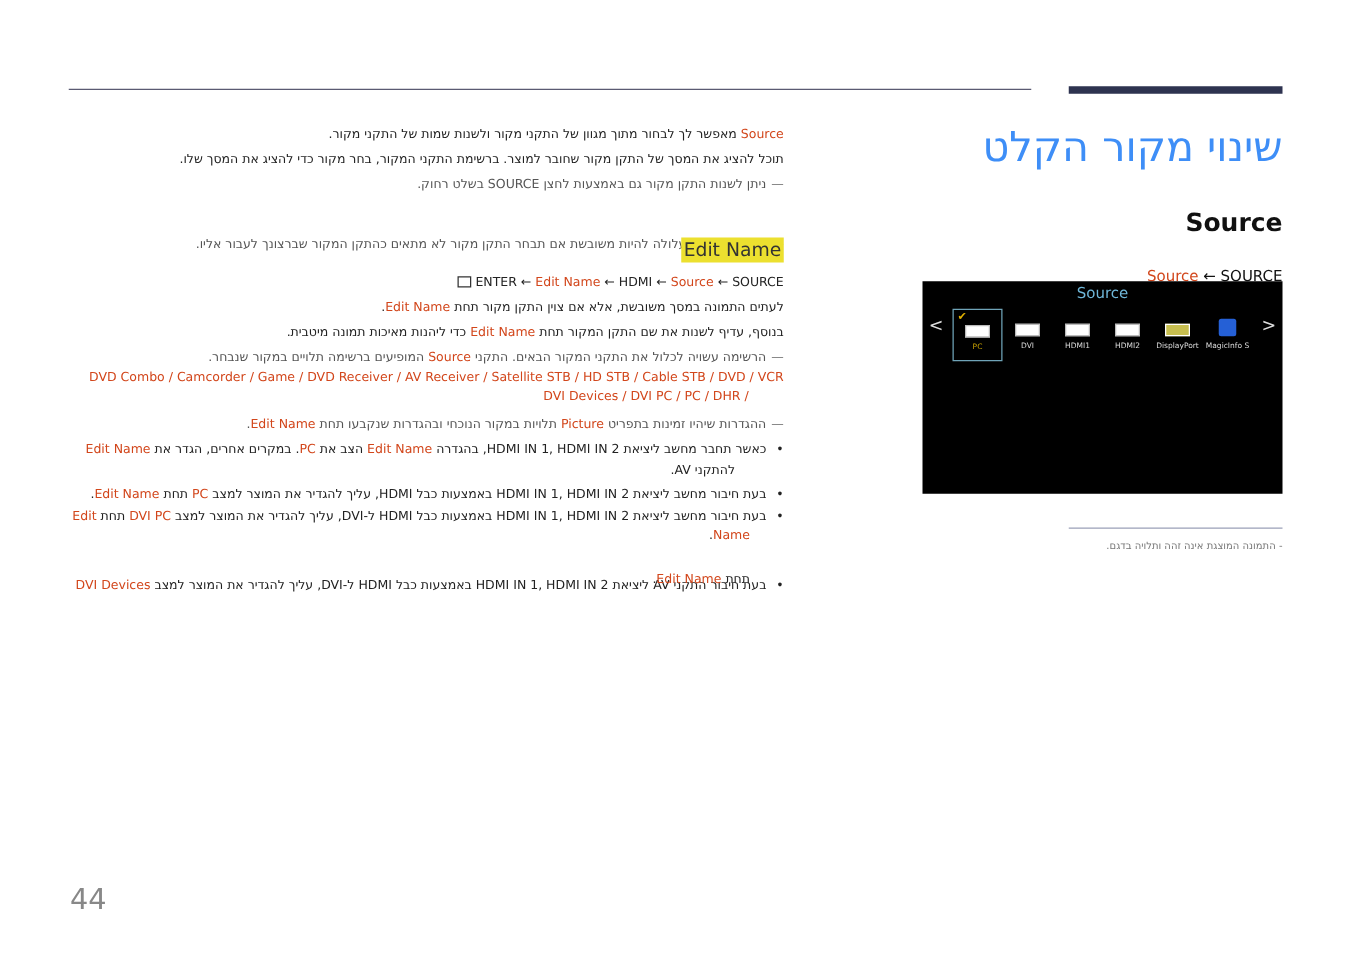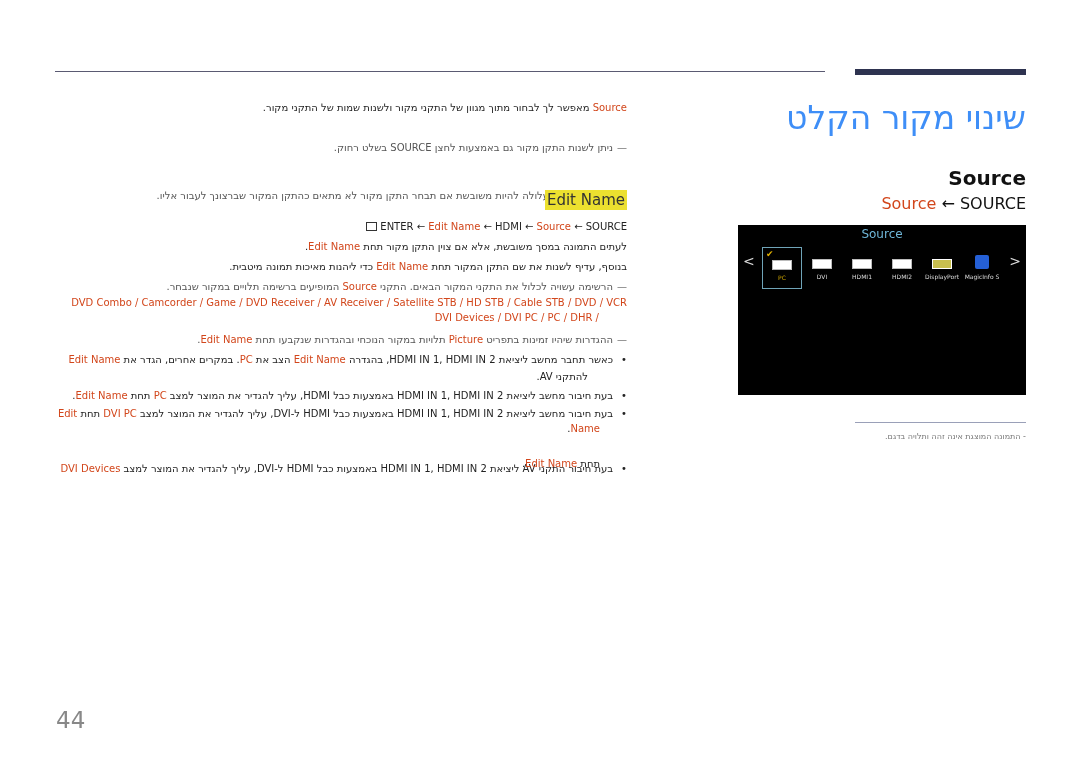--- a/index.html
+++ b/index.html
@@ -8,21 +8,21 @@
     font-family:"DejaVu Sans", sans-serif; color:#222; overflow:hidden;
   }
   .top-rule { position:absolute; left:55px; top:71px; width:770px; height:1px; background:#5a5a72; }
   .top-bar  { position:absolute; left:855px; top:69px; width:171px; height:6px; background:#2e3350; }
 
   .page-title {
     position:absolute; right:54px; top:98px; font-size:33px; color:#3e8ef7;
     direction:rtl; font-family:"DejaVu Sans", sans-serif; font-weight:normal; margin:0;
   }
   .sub-title { position:absolute; right:54px; top:166px; font-size:20px; color:#111; margin:0; }
-  .sub-path { position:absolute; right:54px; top:194px; font-size:16px; color:#111; }
+  .sub-path { position:absolute; right:54px; top:214px; font-size:12px; color:#111; }
   .red { color:#d2461b; }
 
   .osd { position:absolute; left:738px; top:225px; width:288px; height:170px; background:#000; }
   .osd-title { position:absolute; left:0; right:0; top:2px; text-align:center; color:#6fb7d9; font-size:12px; }
   .osd-arrow { position:absolute; top:28px; color:#ddd; font-size:14px; }
   .osd-left { left:5px; } .osd-right { right:5px; }
   .osd-items { position:absolute; left:24px; top:22px; right:14px; display:flex; gap:0; }
   .osd-item { width:40px; height:42px; position:relative; text-align:center; font-size:6px; color:#ddd; }
   .osd-item.selected { border:1px solid #6fa4b8; box-sizing:border-box; color:#c9a200; }
   .osd-item .glyph { display:block; margin:12px auto 4px; width:18px; height:8px; background:#fff; border:1px solid #bbb; }
@@ -93,20 +93,21 @@
   <div class="osd-arrow osd-right">&gt;</div>
 </div>
 
 <div class="caption-rule"></div>
 <div class="caption">-   התמונה המוצגת אינה זהה ותלויה בדגם.</div>
 
 <div class="content" style="top:96px; height:380px;">
   <div class="line" style="top:2px;">
     <span class="red">Source</span><span> מאפשר לך לבחור מתוך מגוון של התקני מקור ולשנות שמות של התקני מקור.</span>
   </div>
+  <div class="line" style="top:22px;">תוכל להציג את המסך של התקן מקור שחובר למוצר. ברשימת התקני המקור, בחר מקור כדי להציג את המסך שלו.</div>
   <div class="line gray" style="top:42px;">
     <span class="note-mark">—</span><span>ניתן לשנות התקן מקור גם באמצעות לחצן SOURCE בשלט רחוק.</span>
   </div>
   <div class="line gray" style="top:62px;margin-top:28px;">
     <span class="note-mark">—</span><span>התמונה במסך עלולה להיות משובשת אם תבחר התקן מקור לא מתאים כהתקן המקור שברצונך לעבור אליו.</span>
   </div>
 
   <div class="edit-heading" style="top:94px;">Edit Name</div>
 
   <div class="line" style="top:121px; direction:ltr;">

